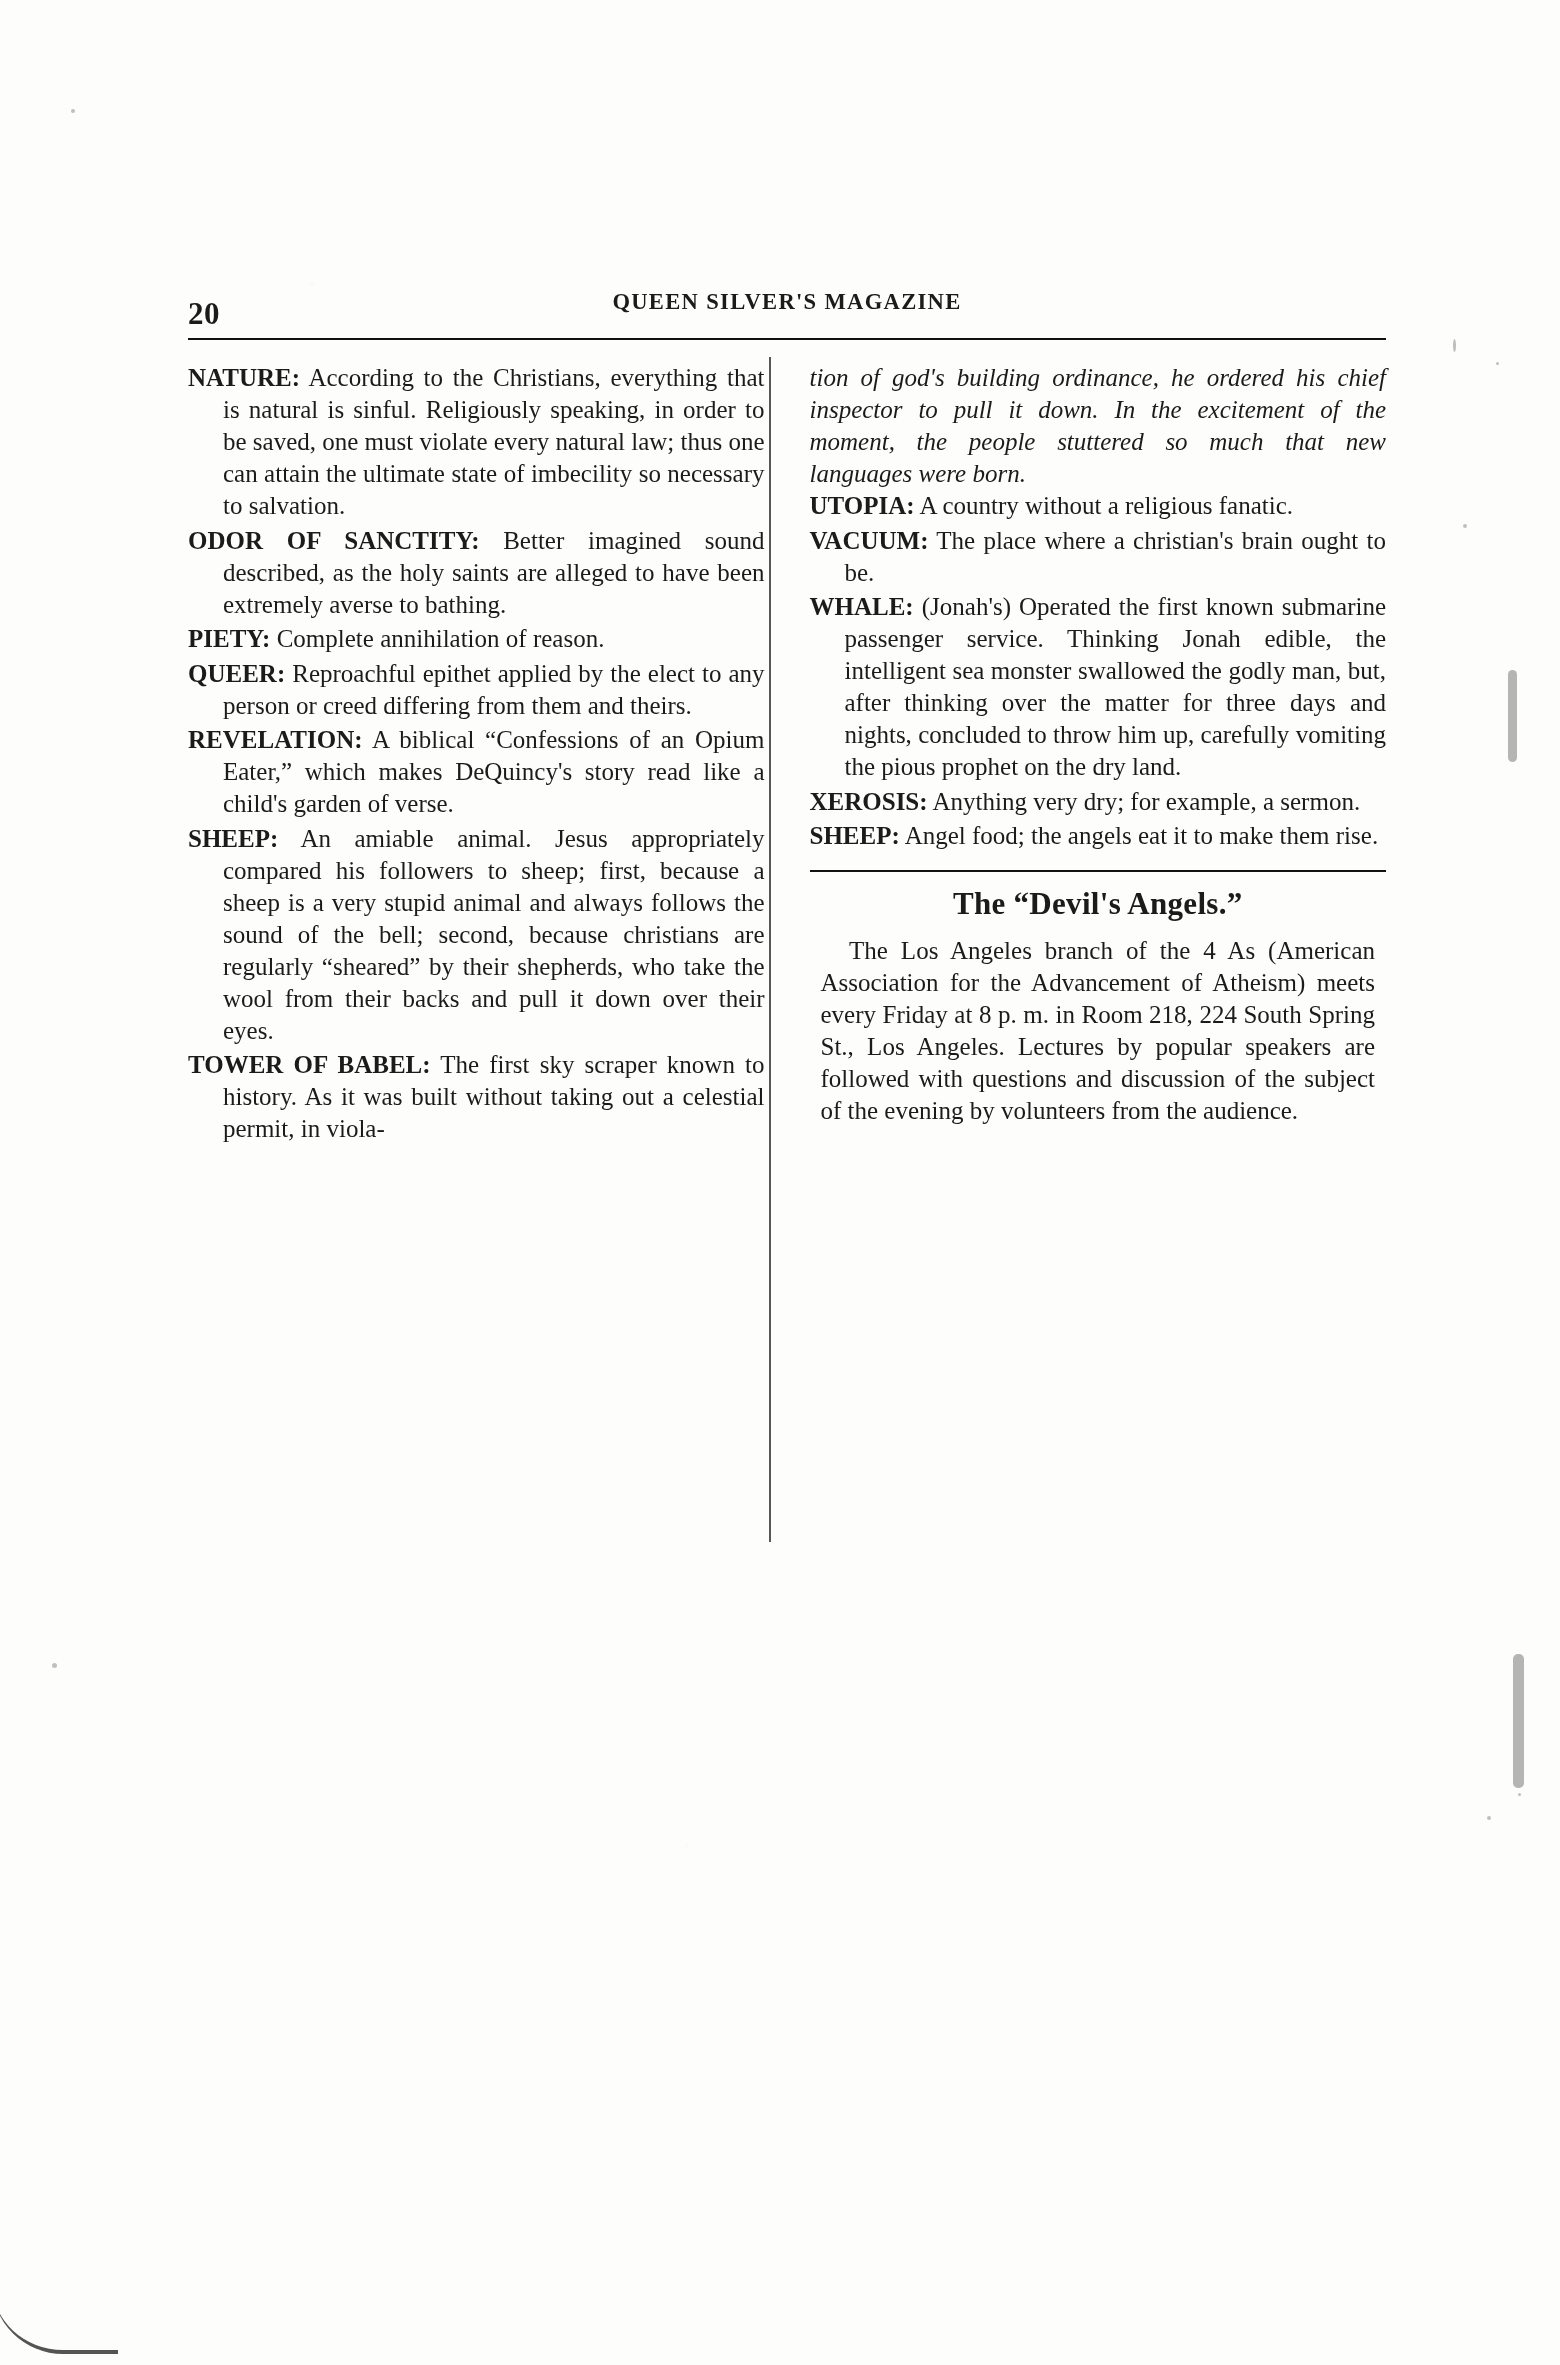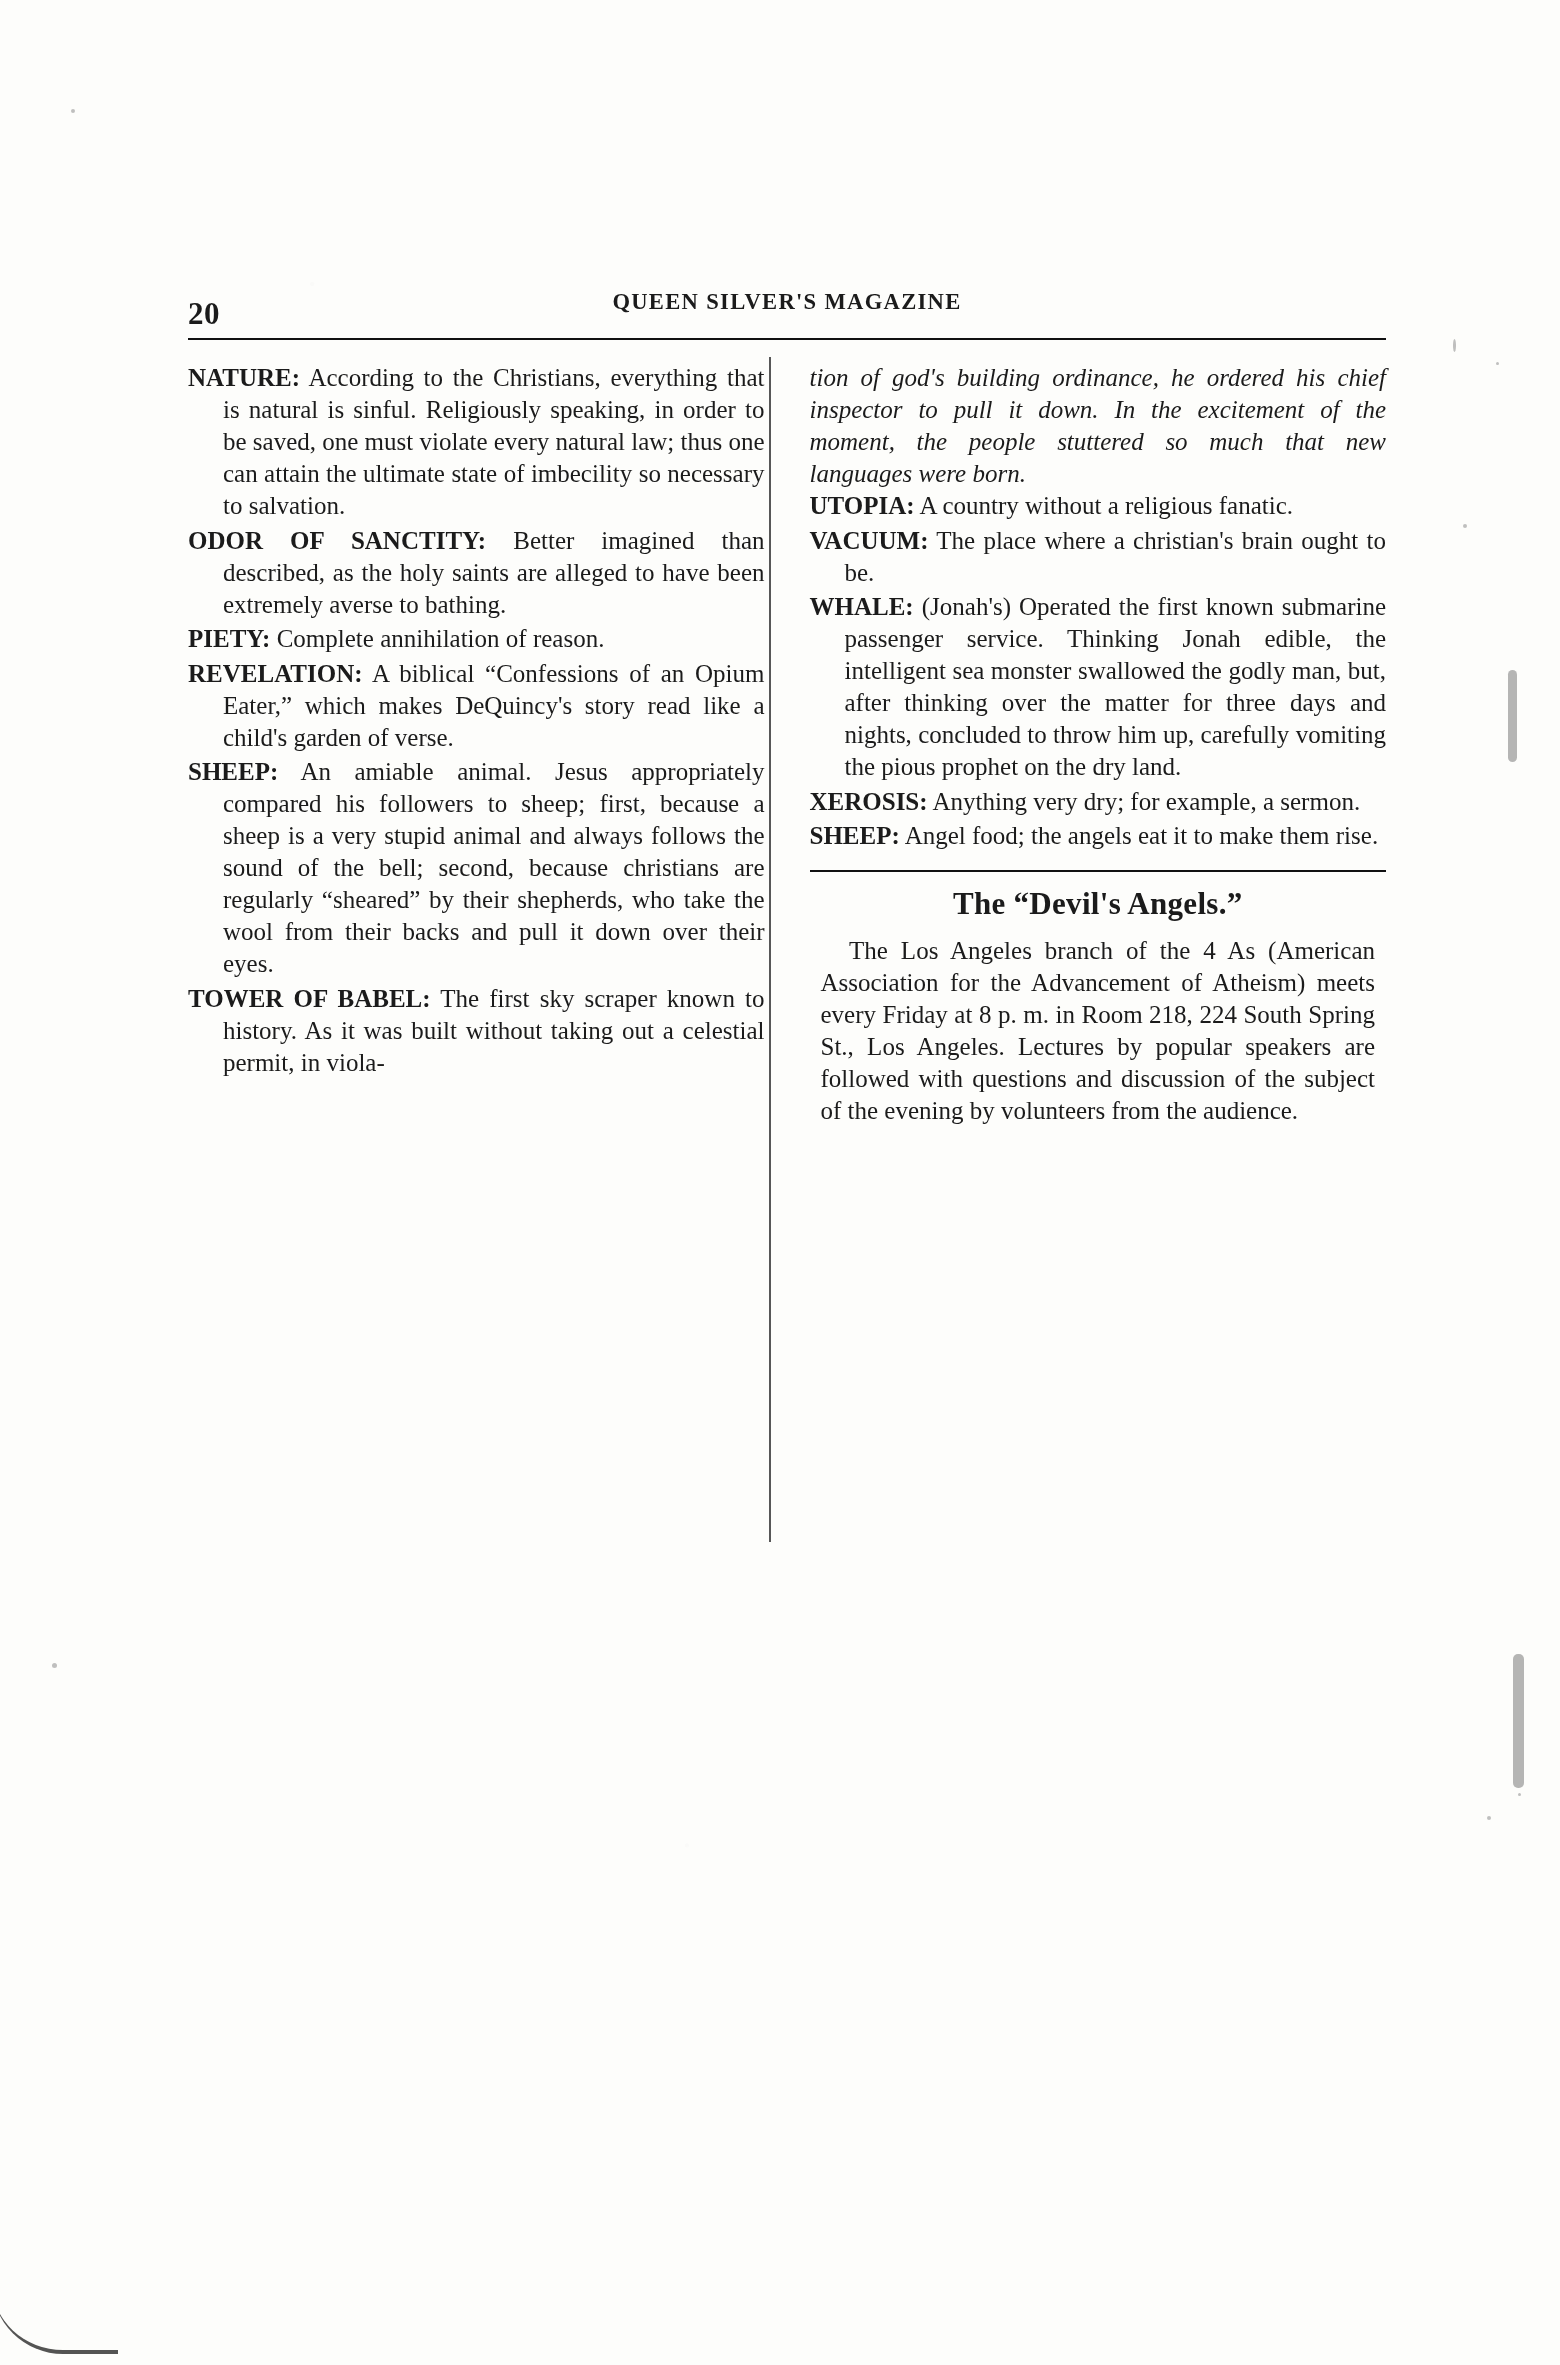--- a/index.html
+++ b/index.html
@@ -177,24 +177,27 @@
 
     <div class="columns">
       <div class="col-divider"></div>
 
       <div class="col col-left">
 
         <p class="entry">
           <span class="term">NATURE:</span><span> According to the Christians, everything that is natural is sinful. Religiously speaking, in order to be saved, one must violate every natural law; thus one can attain the ultimate state of imbecility so necessary to salvation.</span>
         </p>
         <p class="entry">
-          <span class="term">ODOR OF SANCTITY:</span><span> Better imagined than described, as the holy saints are alleged to have been extremely averse to bathing.</span>
+          <span class="term">ODOR OF SANCTITY:</span><span> Better imagined sound described, as the holy saints are alleged to have been extremely averse to bathing.</span>
         </p>
         <p class="entry">
           <span class="term">PIETY:</span><span> Complete annihilation of reason.</span>
+        </p>
+        <p class="entry">
+          <span class="term">QUEER:</span><span> Reproachful epithet applied by the elect to any person or creed differing from them and theirs.</span>
         </p>
         <p class="entry">
           <span class="term">REVELATION:</span><span> A biblical “Confessions of an Opium Eater,” which makes DeQuincy's story read like a child's garden of verse.</span>
         </p>
         <p class="entry">
           <span class="term">SHEEP:</span><span> An amiable animal. Jesus appropriately compared his followers to sheep; first, because a sheep is a very stupid animal and always follows the sound of the bell; second, because christians are regularly “sheared” by their shepherds, who take the wool from their backs and pull it down over their eyes.</span>
         </p>
         <p class="entry">
           <span class="term">TOWER OF BABEL:</span><span> The first sky scraper known to history. As it was built without taking out a celestial permit, in viola-</span>
         </p>

